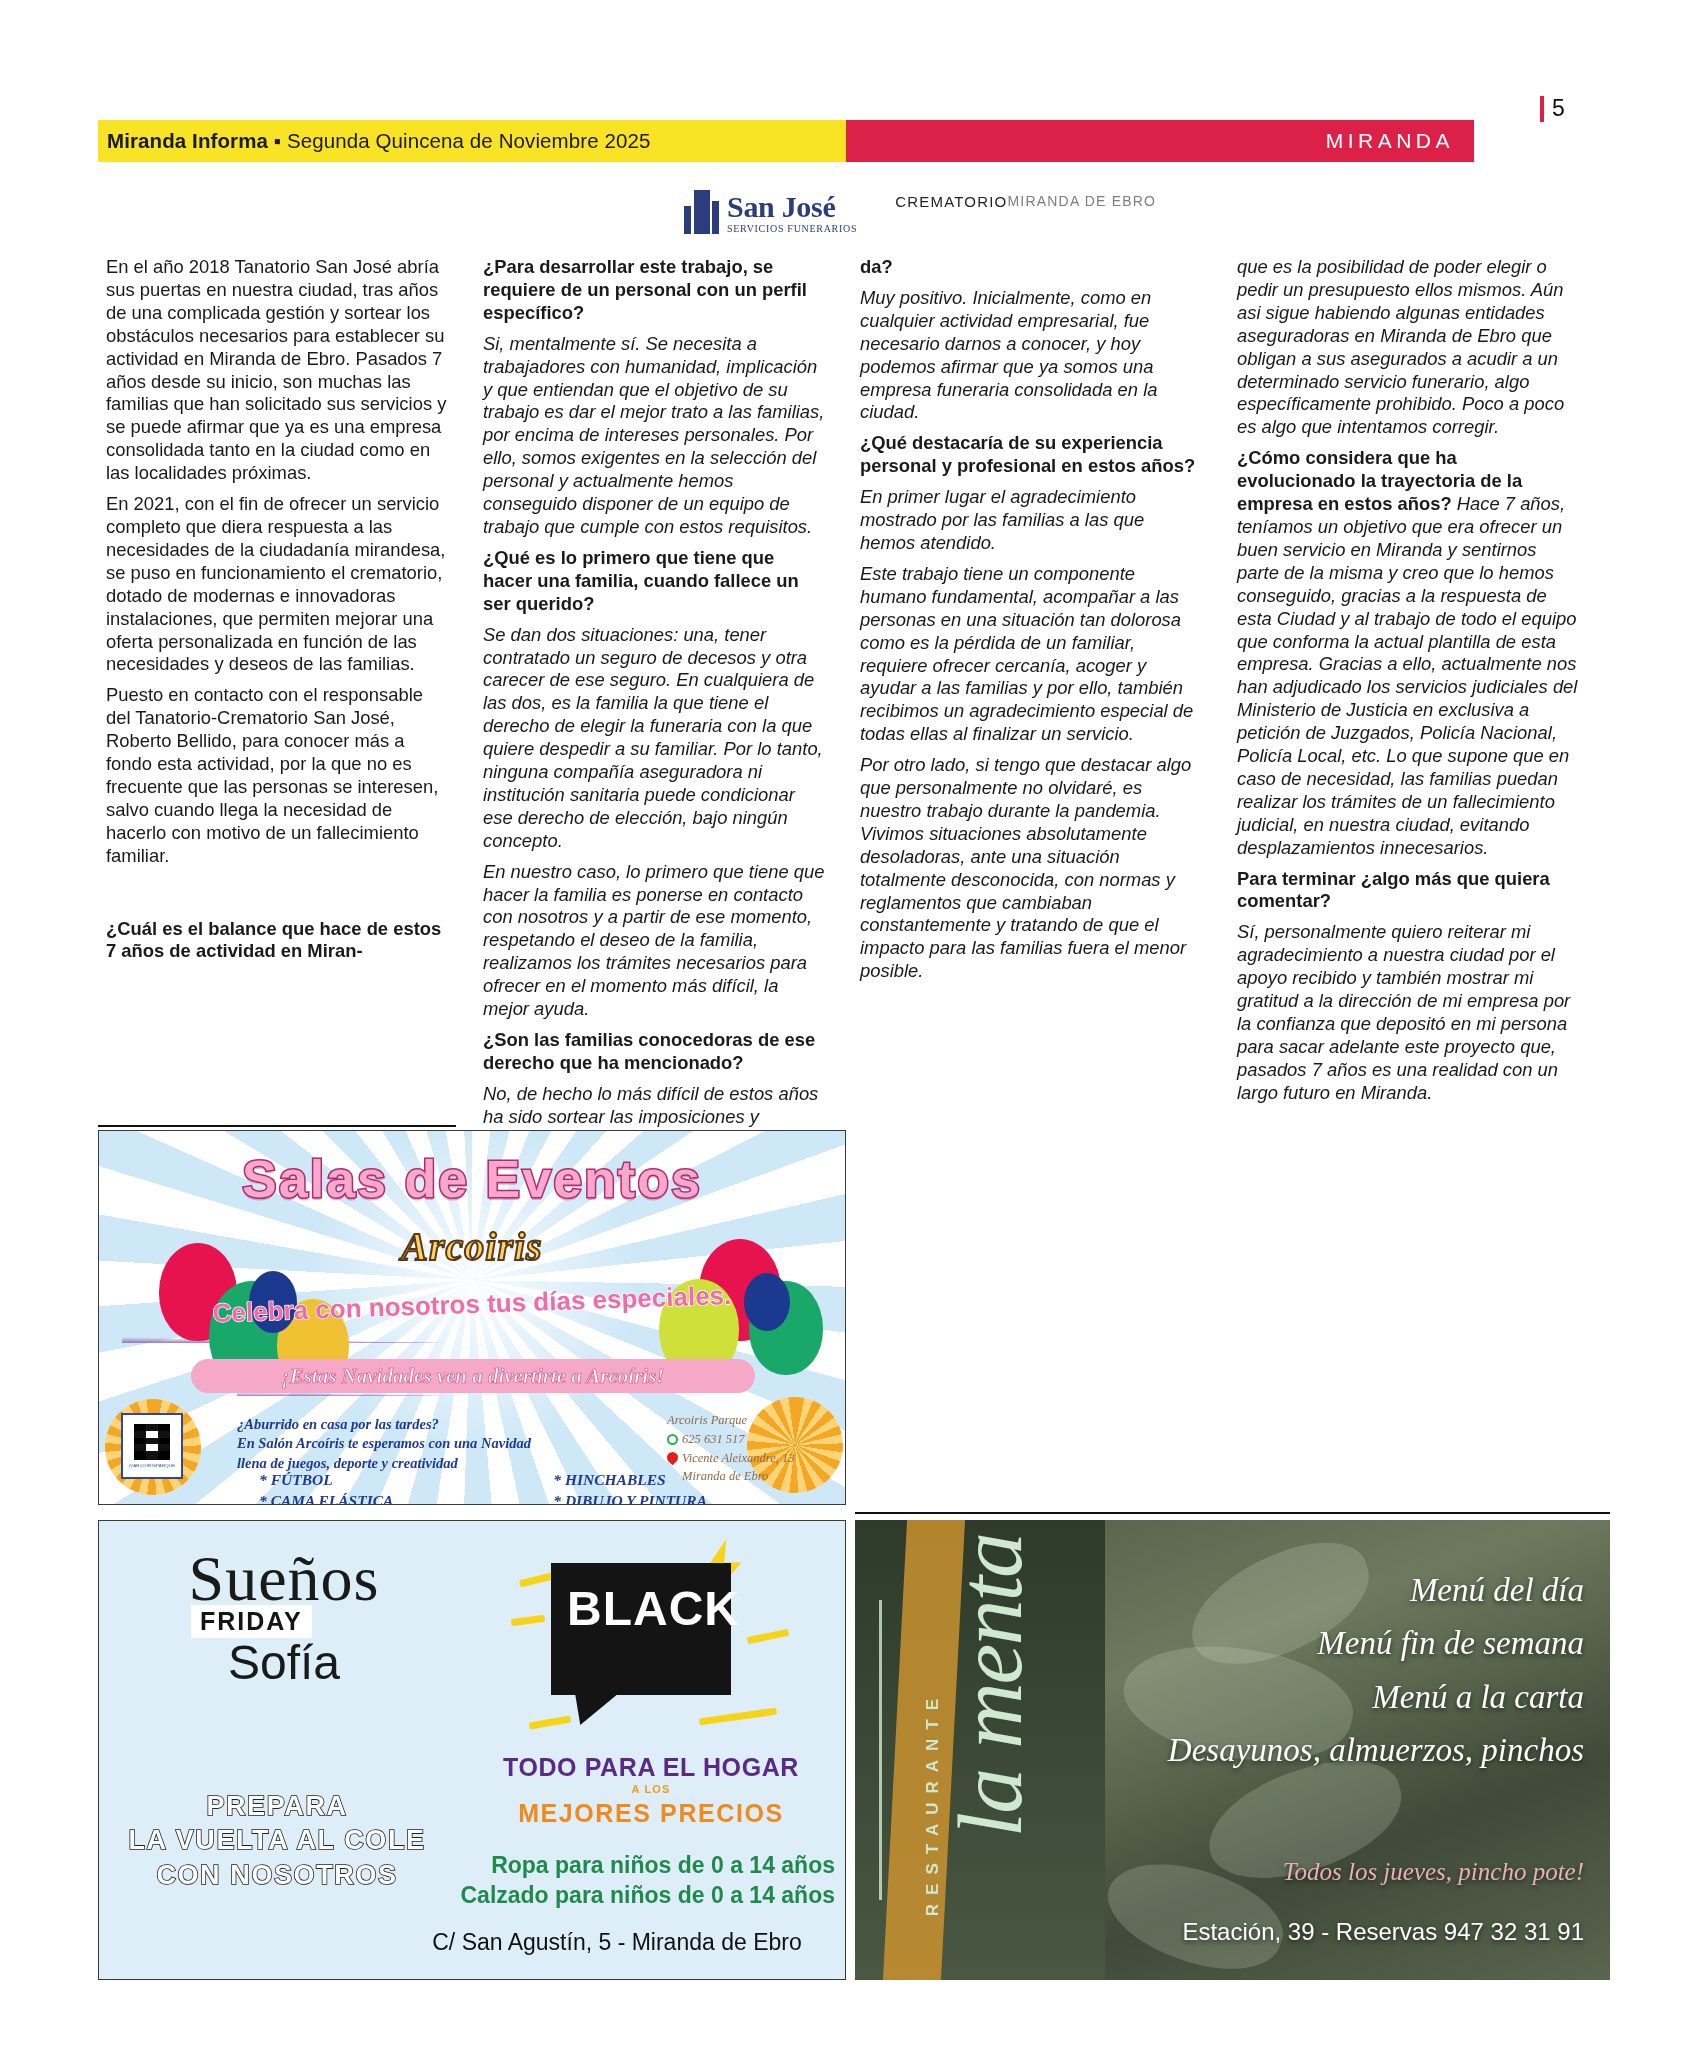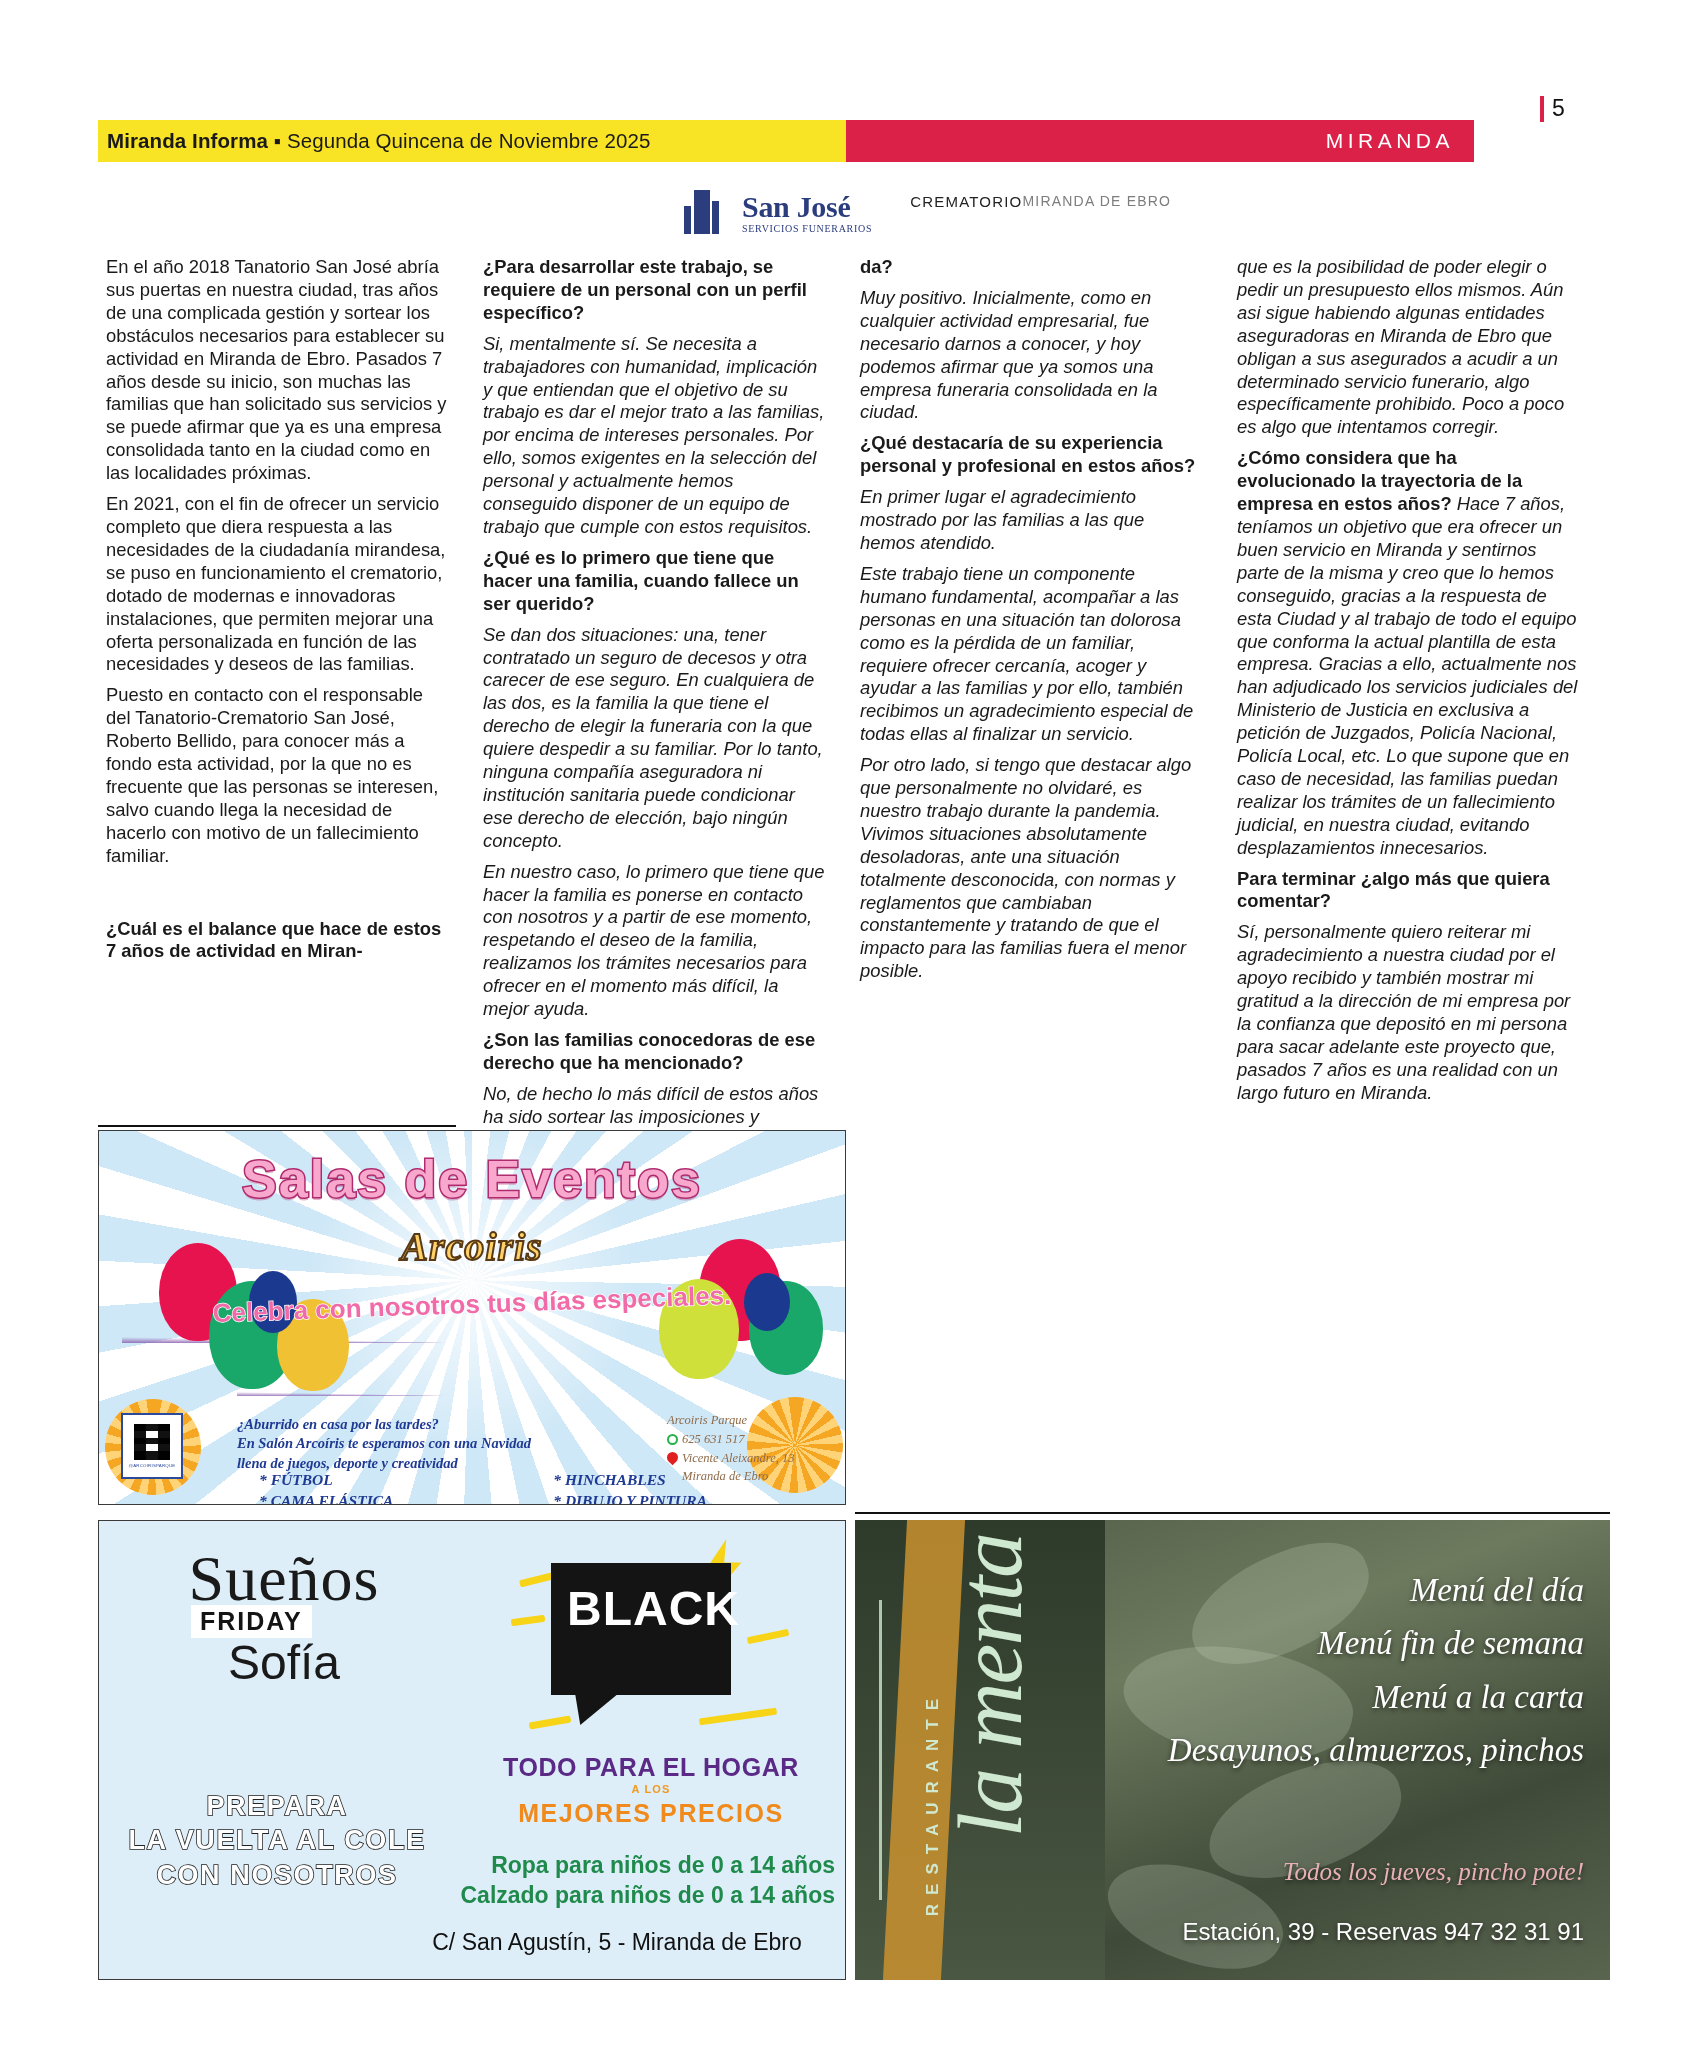--- a/index.html
+++ b/index.html
@@ -12,21 +12,21 @@
 
   .hdr{position:absolute;left:0;top:120px;width:1707px;height:42px;}
   .hdr-yellow{position:absolute;left:98px;top:0;width:748px;height:42px;background:#f9e325;display:flex;align-items:center;padding-left:9px;box-sizing:border-box;}
   .hdr-yellow .t{font-size:20.5px;letter-spacing:.1px;white-space:nowrap;}
   .hdr-yellow .t b{font-weight:bold;}
   .hdr-red{position:absolute;left:846px;top:0;width:628px;height:42px;background:#dc2149;display:flex;align-items:center;justify-content:flex-end;padding-right:20px;box-sizing:border-box;}
   .hdr-red .t{color:#fff;font-size:21px;letter-spacing:4.5px;font-weight:500;}
 
   
   .logostrip{position:absolute;left:684px;top:190px;display:flex;align-items:flex-start;gap:38px;}
-  .sj-logo{display:flex;align-items:flex-end;gap:23px;justify-content:flex-end;}
+  .sj-logo{display:flex;align-items:flex-end;gap:8px;justify-content:flex-end;}
   .sj-bars{display:flex;align-items:flex-end;gap:2.5px;height:44px;position:relative;}
   .sj-bars i{display:block;background:#2b3d7d;}
   .sj-b1{width:7px;height:28px;}
   .sj-b2{width:16px;height:44px;}
   .sj-b3{width:7px;height:33px;}
   .sj-txt{display:flex;flex-direction:column;line-height:1;}
   .sj-name{font-family:"Liberation Serif",serif;font-weight:bold;font-size:30px;color:#2b3d7d;letter-spacing:-.3px;}
   .sj-sub{font-family:"Liberation Serif",serif;font-size:10px;color:#2b3d7d;letter-spacing:.7px;margin-top:2px;}
   .crem{display:flex;flex-direction:row;line-height:1.25;padding-top:3px;}
   .crem .l1{font-size:15px;color:#222;letter-spacing:1.2px;}
@@ -239,20 +239,23 @@
   <div class="balloon b5"></div>
   <div class="balloon b6"></div>
   <div class="balloon b7"></div>
   <div class="balloon b8"></div>
   <div class="sunburst sb-l"></div>
   <div class="sunburst sb-r"></div>
 
   <div class="arc-title">Salas de Eventos</div>
   <div class="arc-sub">Arcoiris</div>
   <div class="arc-tag">Celebra con nosotros tus días especiales.</div>
+  <div class="arc-band">
+      <span>¡Estas Navidades ven a divertirte a Arcoíris!</span>
+    </div>
 
   <div class="arc-qr">
     <div class="qr-grid"></div>
     <div class="qr-cap">@ARCOIRISPARQUE</div>
   </div>
 
   <div class="arc-body">
     <div>¿Aburrido en casa por las tardes?</div>
     <div>En Salón Arcoíris te esperamos con una Navidad</div>
     <div>llena de juegos, deporte y creatividad</div>

